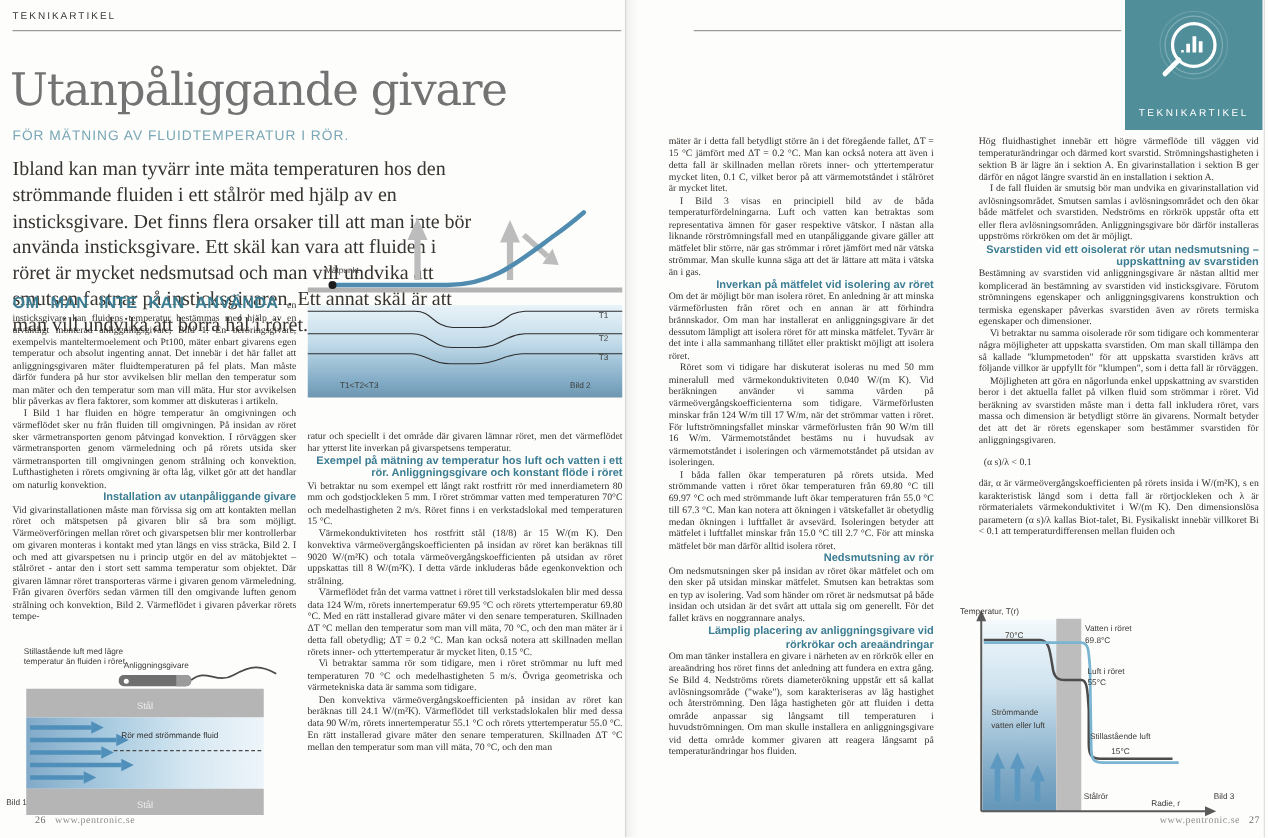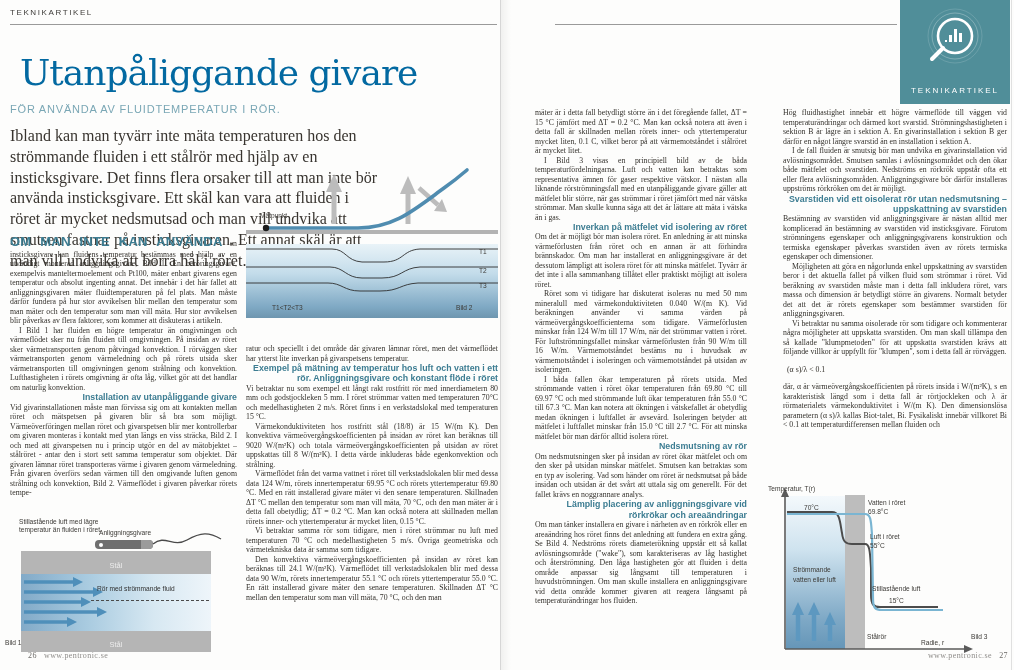--- a/index.html
+++ b/index.html
@@ -1,21 +1,21 @@
 <!DOCTYPE html>
 <html><head>
 <meta charset="utf-8">
 <style>
   html,body{margin:0;padding:0;}
   body{width:1014px;height:670px;position:relative;background:#fdfdfc;overflow:hidden;
        font-family:"Liberation Serif",serif;color:#33302b;}
   .abs{position:absolute;}
   .kicker{font-family:"Liberation Sans",sans-serif;font-size:8px;letter-spacing:1.6px;color:#3d3b38;}
   .rule{height:1px;background:#9a9a9a;}
-  .title{font-family:"DejaVu Serif",serif;font-size:36px;letter-spacing:-1px;color:#0369a1;white-space:nowrap;margin-left:12px;}
+  .title{font-family:"DejaVu Serif",serif;font-size:36px;letter-spacing:-1px;color:#737373;white-space:nowrap;}
   .subtitle{font-family:"Liberation Sans",sans-serif;font-size:11px;letter-spacing:0.8px;color:#7aa7b5;}
   .intro{font-size:16px;line-height:1.3;color:#38342f;}
   .col{font-size:7.8px;line-height:1.22;text-align:justify;color:#33302b;}
   .col p{margin:0;}
   .col p.ind{text-indent:9px;}
   .h{font-family:"Liberation Sans",sans-serif;font-weight:bold;font-size:8.8px;line-height:1.18;
      color:#3d7d92;margin:6px 0 2px 0;text-align:right;}
   .lead{font-family:Liberation Sans, sans-serif;font-weight:bold;font-size:13px;color:#3d7d92;letter-spacing:0.2px;}
   .formula{margin:8px 0 8px 4px !important;text-indent:0 !important;}
   .footer{font-size:8px;color:#8f8d8a;letter-spacing:0.4px;}
@@ -31,21 +31,21 @@
   .fluid{background:linear-gradient(90deg,#82aac8 0%,#a9cbe0 35%,#d7e8f2 70%,#eef5fa 100%);}
   .dash{border-top:1.2px dashed #4a4a4a;}
 </style>
 </head>
 <body>
 
 <div class="abs kicker" style="left:10px;top:8px;">TEKNIKARTIKEL</div>
 <div class="abs rule" style="left:10px;top:24px;width:487px;"></div>
 
 <div class="abs title" style="left:8px;top:52px;">Utanpåliggande givare</div>
-<div class="abs subtitle" style="left:10px;top:103px;">FÖR ANVÄNDA AV FLUIDTEMPERATUR I RÖR.</div>
+<div class="abs subtitle" style="left:10px;top:103px;">FÖR MÄTNING AV FLUIDTEMPERATUR I RÖR.</div>
 <div class="abs intro" style="left:10px;top:126px;width:368px;">Ibland kan man tyvärr inte mäta temperaturen hos den strömmande fluiden i ett stålrör med hjälp av en insticksgivare. Det finns flera orsaker till att man inte bör använda insticksgivare. Ett skäl kan vara att fluiden i röret är mycket nedsmutsad och man vill undvika att smutsen fastnar på insticksgivaren. Ett annat skäl är att man vill undvika att borra hål i röret.</div>
 
 <div class="abs col" style="left:10px;top:234px;width:227px;">
   <p><span class="lead">OM MAN INTE KAN ANVÄNDA</span><span> en insticksgivare kan fluidens temperatur bestämmas med hjälp av en utvändigt monterad anliggningsgivare, Bild 1. En beröringsgivare, exempelvis manteltermoelement och Pt100, mäter enbart givarens egen temperatur och absolut ingenting annat. Det innebär i det här fallet att anliggningsgivaren mäter fluidtemperaturen på fel plats. Man måste därför fundera på hur stor avvikelsen blir mellan den temperatur som man mäter och den temperatur som man vill mäta. Hur stor avvikelsen blir påverkas av flera faktorer, som kommer att diskuteras i artikeln.</span></p>
   <p class="ind">I Bild 1 har fluiden en högre temperatur än omgivningen och värmeflödet sker nu från fluiden till omgivningen. På insidan av röret sker värmetransporten genom påtvingad konvektion. I rörväggen sker värmetransporten genom värmeledning och på rörets utsida sker värmetransporten till omgivningen genom strålning och konvektion. Lufthastigheten i rörets omgivning är ofta låg, vilket gör att det handlar om naturlig konvektion.</p>
   <p class="h">Installation av utanpåliggande givare</p>
   <p>Vid givarinstallationen måste man förvissa sig om att kontakten mellan röret och mätspetsen på givaren blir så bra som möjligt. Värmeöverföringen mellan röret och givarspetsen blir mer kontrollerbar om givaren monteras i kontakt med ytan längs en viss sträcka, Bild 2. I och med att givarspetsen nu i princip utgör en del av mätobjektet – stålröret - antar den i stort sett samma temperatur som objektet. Där givaren lämnar röret transporteras värme i givaren genom värmeledning. Från givaren överförs sedan värmen till den omgivande luften genom strålning och konvektion, Bild 2. Värmeflödet i givaren påverkar rörets tempe-</p>
 </div>
 
 <div class="abs" style="left:246px;top:166px;width:252px;height:154px;">
@@ -164,22 +164,22 @@
   <p>Om nedsmutsningen sker på insidan av röret ökar mätfelet och om den sker på utsidan minskar mätfelet. Smutsen kan betraktas som en typ av isolering. Vad som händer om röret är nedsmutsat på både insidan och utsidan är det svårt att uttala sig om generellt. För det fallet krävs en noggrannare analys.</p>
   <p class="h">Lämplig placering av anliggningsgivare vid rörkrökar och areaändringar</p>
   <p>Om man tänker installera en givare i närheten av en rörkrök eller en areaändring hos röret finns det anledning att fundera en extra gång. Se Bild 4. Nedströms rörets diameterökning uppstår ett så kallat avlösningsområde ("wake"), som karakteriseras av låg hastighet och återströmning. Den låga hastigheten gör att fluiden i detta område anpassar sig långsamt till temperaturen i huvudströmningen. Om man skulle installera en anliggningsgivare vid detta område kommer givaren att reagera långsamt på temperaturändringar hos fluiden.</p>
 </div>
 
 <div class="abs col" style="left:783px;top:108px;width:224px;">
   <p>Hög fluidhastighet innebär ett högre värmeflöde till väggen vid temperaturändringar och därmed kort svarstid. Strömningshastigheten i sektion B är lägre än i sektion A. En givarinstallation i sektion B ger därför en något längre svarstid än en installation i sektion A.</p>
   <p class="ind">I de fall fluiden är smutsig bör man undvika en givarinstallation vid avlösningsområdet. Smutsen samlas i avlösningsområdet och den ökar både mätfelet och svarstiden. Nedströms en rörkrök uppstår ofta ett eller flera avlösningsområden. Anliggningsgivare bör därför installeras uppströms rörkröken om det är möjligt.</p>
   <p class="h">Svarstiden vid ett oisolerat rör utan nedsmutsning – uppskattning av svarstiden</p>
   <p>Bestämning av svarstiden vid anliggningsgivare är nästan alltid mer komplicerad än bestämning av svarstiden vid insticksgivare. Förutom strömningens egenskaper och anliggningsgivarens konstruktion och termiska egenskaper påverkas svarstiden även av rörets termiska egenskaper och dimensioner.</p>
+  <p class="ind">Vi betraktar nu samma oisolerade rör som tidigare och kommenterar några möjligheter att uppskatta svarstiden. Om man skall tillämpa den så kallade "klumpmetoden" för att uppskatta svarstiden krävs att följande villkor är uppfyllt för "klumpen", som i detta fall är rörväggen.</p>
   <p class="ind">Möjligheten att göra en någorlunda enkel uppskattning av svarstiden beror i det aktuella fallet på vilken fluid som strömmar i röret. Vid beräkning av svarstiden måste man i detta fall inkludera röret, vars massa och dimension är betydligt större än givarens. Normalt betyder det att det är rörets egenskaper som bestämmer svarstiden för anliggningsgivaren.</p>
-  <p class="ind">Vi betraktar nu samma oisolerade rör som tidigare och kommenterar några möjligheter att uppskatta svarstiden. Om man skall tillämpa den så kallade "klumpmetoden" för att uppskatta svarstiden krävs att följande villkor är uppfyllt för "klumpen", som i detta fall är rörväggen.</p>
   <p class="formula">(α s)/λ &lt; 0.1</p>
   <p>där, α är värmeövergångskoefficienten på rörets insida i W/(m²K), s en karakteristisk längd som i detta fall är rörtjockleken och λ är rörmaterialets värmekonduktivitet i W/(m K). Den dimensionslösa parametern (α s)/λ kallas Biot-talet, Bi. Fysikaliskt innebär villkoret Bi &lt; 0.1 att temperaturdifferensen mellan fluiden och</p>
 </div>
 
 <div class="abs" style="left:768px;top:483px;width:246px;height:176px;">
   <svg width="246" height="176">
     <defs>
       <linearGradient id="g3" x1="0" y1="0" x2="0" y2="1">
         <stop offset="0" stop-color="#f4f9fc"></stop>
           <stop offset="0.35" stop-color="#cfe3ef"></stop>

